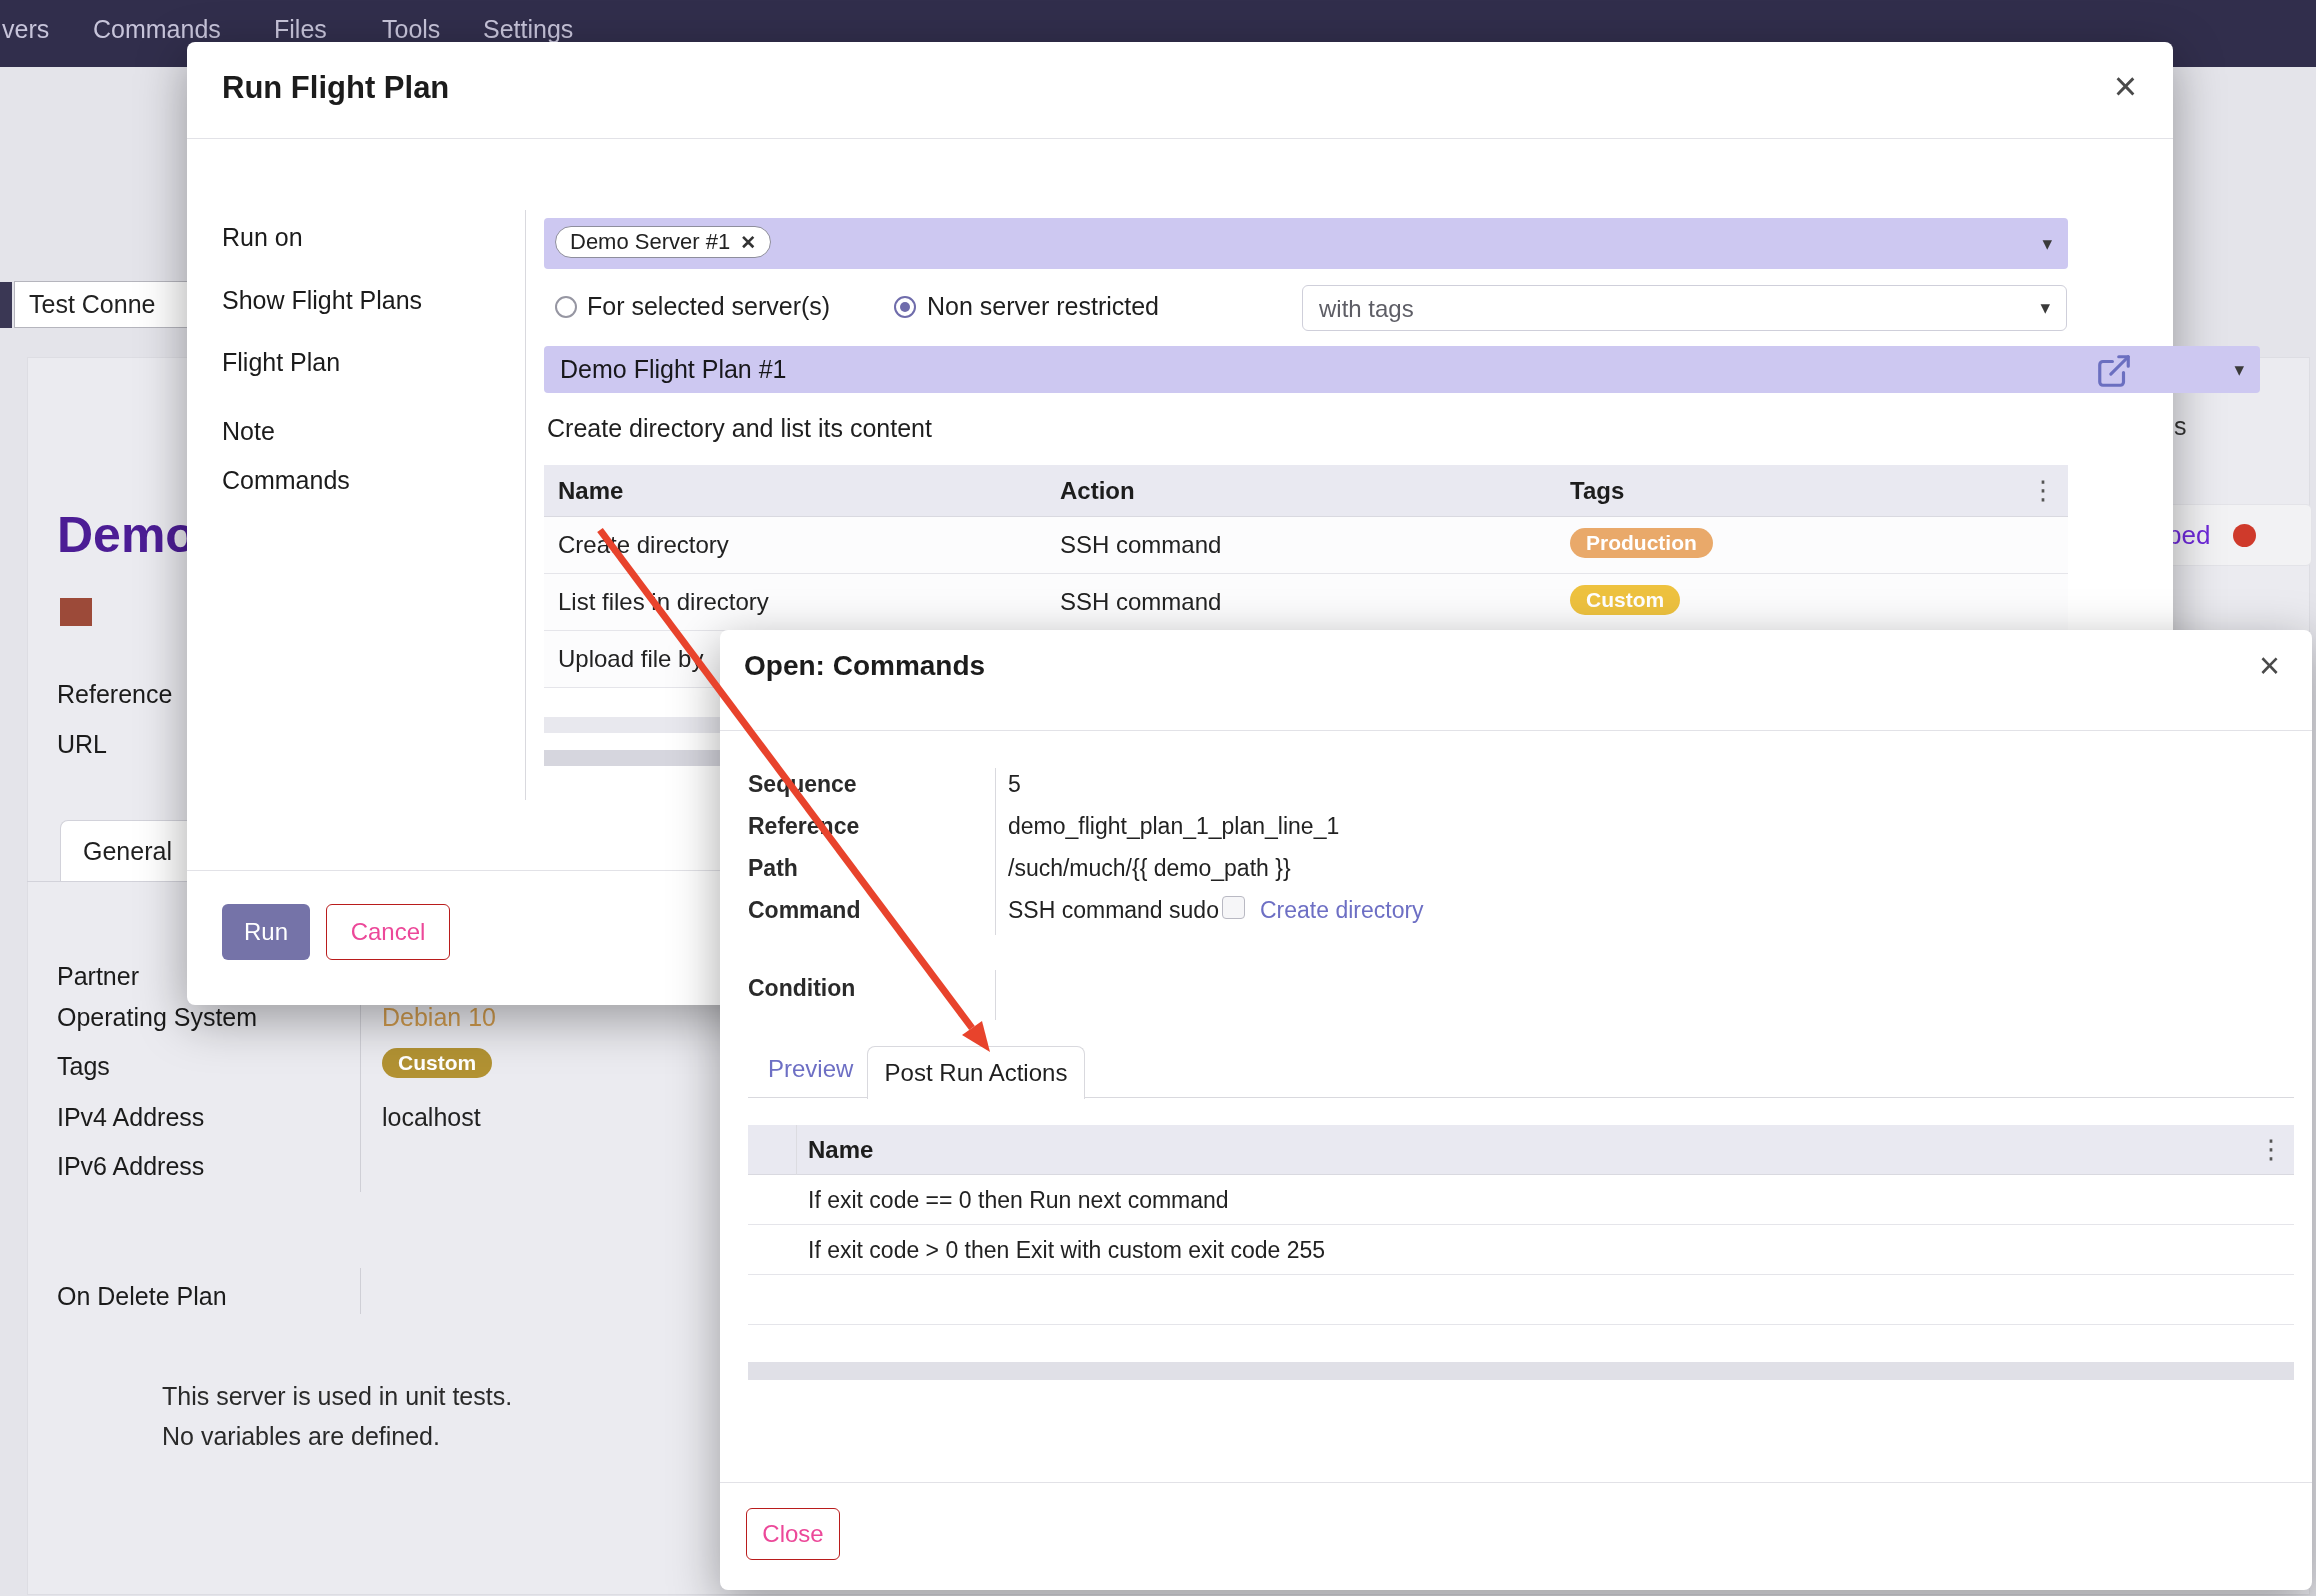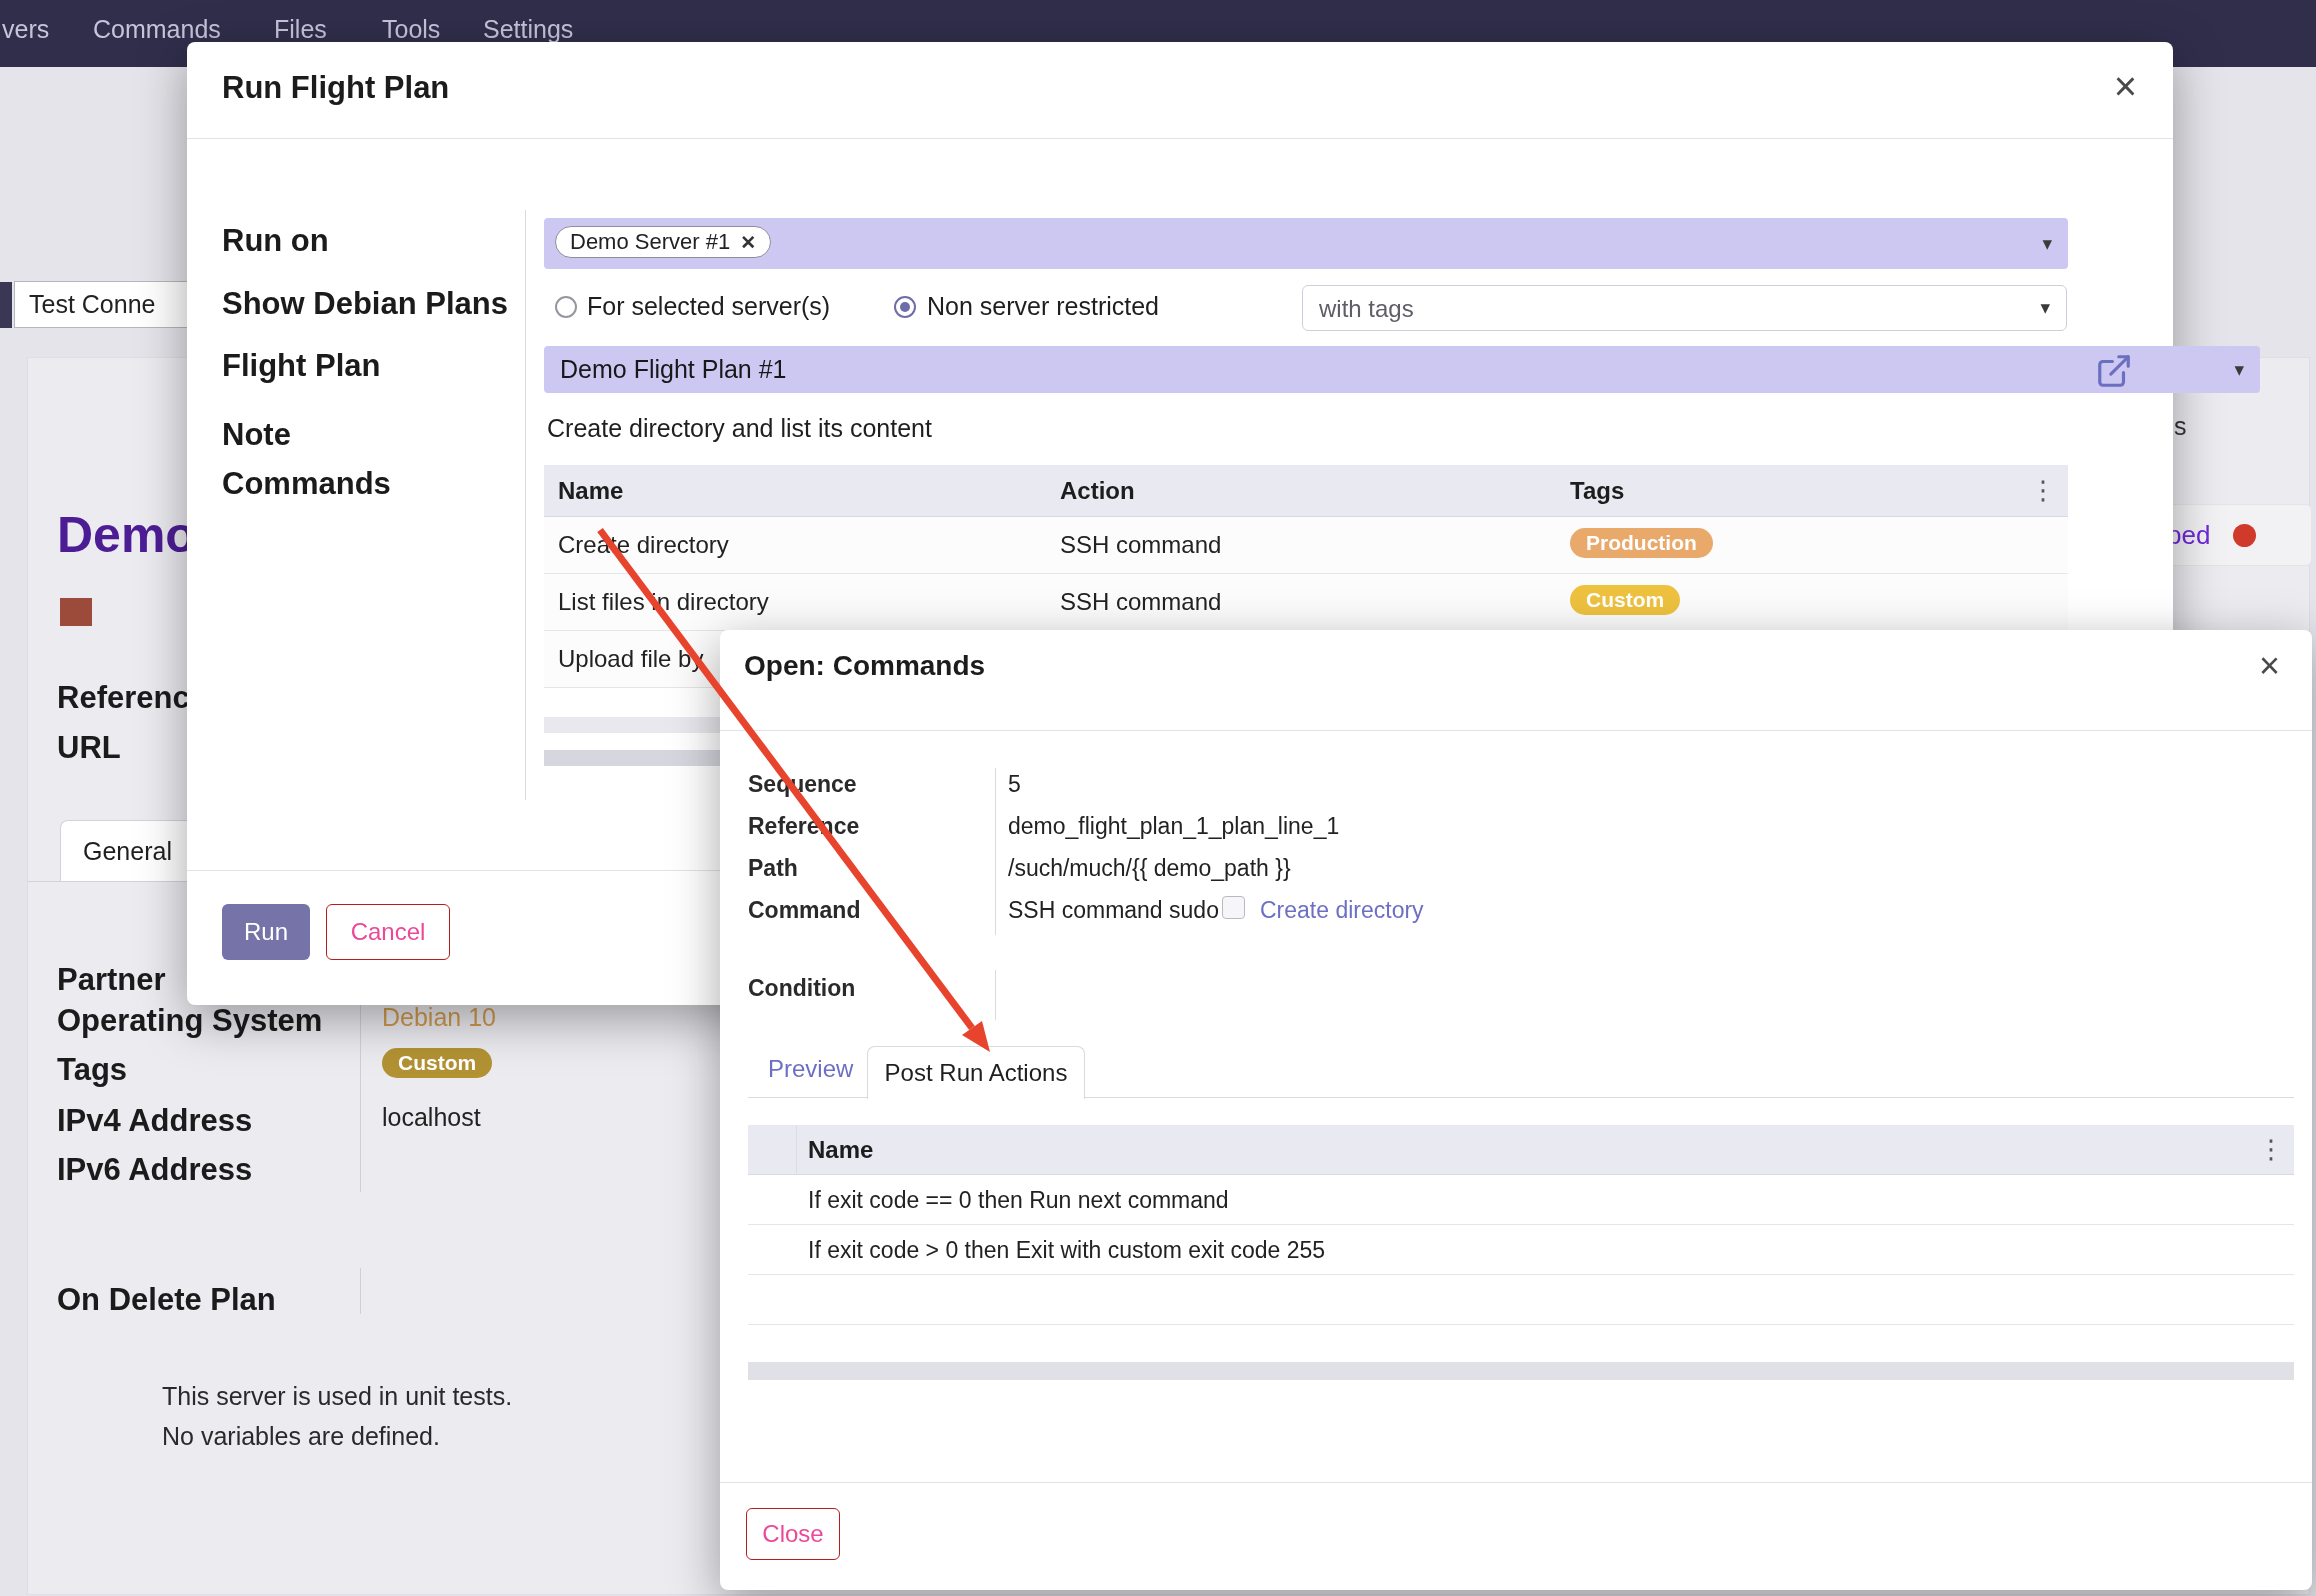--- a/index.html
+++ b/index.html
@@ -3,21 +3,21 @@
 <meta charset="utf-8">
 <style>
   *{margin:0;padding:0;box-sizing:border-box}
   html,body{width:2316px;height:1596px}
   body{position:relative;background:#e4e4ea;font-family:"Liberation Sans",sans-serif;color:#222;overflow:hidden}
   .abs{position:absolute}
   .nav{left:0;top:0;width:2316px;height:67px;background:#312e4c;z-index:5}
   .navitem{position:absolute;top:0;line-height:58px;font-size:25px;color:#c7c4da;cursor:pointer}
   .sheet{left:27px;top:357px;width:2283px;height:1238px;background:#ebebf0;border:1px solid #dddde3;z-index:1}
   .bg{z-index:2}
-  .blabel{font-weight:700;font-size:31px;color:#1b1b1b}
+  .blabel{font-weight:400;font-size:25px;color:#1b1b1b}
   .modal{background:#fff;border-radius:8px;box-shadow:0 14px 50px rgba(0,0,0,.35)}
   .m1{left:187px;top:42px;width:1986px;height:963px;z-index:40}
   .m2{left:720px;top:630px;width:1592px;height:960px;z-index:50}
   .mtitle{font-weight:700;color:#1c1c1c}
   .close-x{font-size:40px;color:#4a4a4a;line-height:40px;cursor:pointer}
   .hline{background:#e2e2e7;height:1px}
   .vline{background:#d9d9de;width:1px}
   .lav{background:#cdc8f1;border-radius:4px}
   .caret{position:absolute;right:16px;top:50%;transform:translateY(-54%);font-size:19px;color:#3a3a3a}
   .chip{position:absolute;left:11px;top:8px;display:inline-flex;align-items:center;gap:10px;background:#fff;border:1px solid #8e8e9c;border-radius:17px;padding:2px 14px;font-size:22px;color:#222}
@@ -93,21 +93,21 @@
   <span class="abs" style="left:24px;top:15px;font-size:26px;font-weight:400;color:#6d28d9">ped</span>
   <span class="abs" style="left:90px;top:19px;width:23px;height:23px;border-radius:50%;background:#cf3a2b"></span>
 </div>
 
 <div class="abs modal m1">
   <div class="abs mtitle" style="left:35px;top:28px;font-size:31px">Run Flight Plan</div>
   <div class="abs close-x" style="right:36px;top:24px">×</div>
   <div class="abs hline" style="left:0;top:96px;width:1986px"></div>
 
   <div class="abs blabel" style="left:35px;top:181px">Run on</div>
-  <div class="abs blabel" style="left:35px;top:244px">Show Debian Plans</div>
+  <div class="abs blabel" style="left:35px;top:244px">Show Flight Plans</div>
   <div class="abs blabel" style="left:35px;top:306px">Flight Plan</div>
   <div class="abs blabel" style="left:35px;top:375px">Note</div>
   <div class="abs blabel" style="left:35px;top:424px">Commands</div>
   <div class="abs vline" style="left:338px;top:168px;height:590px"></div>
 
   <div class="abs lav" style="left:357px;top:176px;width:1524px;height:51px">
     <span class="chip">
       <span>Demo Server #1</span>
       <span class="chipx">✕</span>
     </span>

